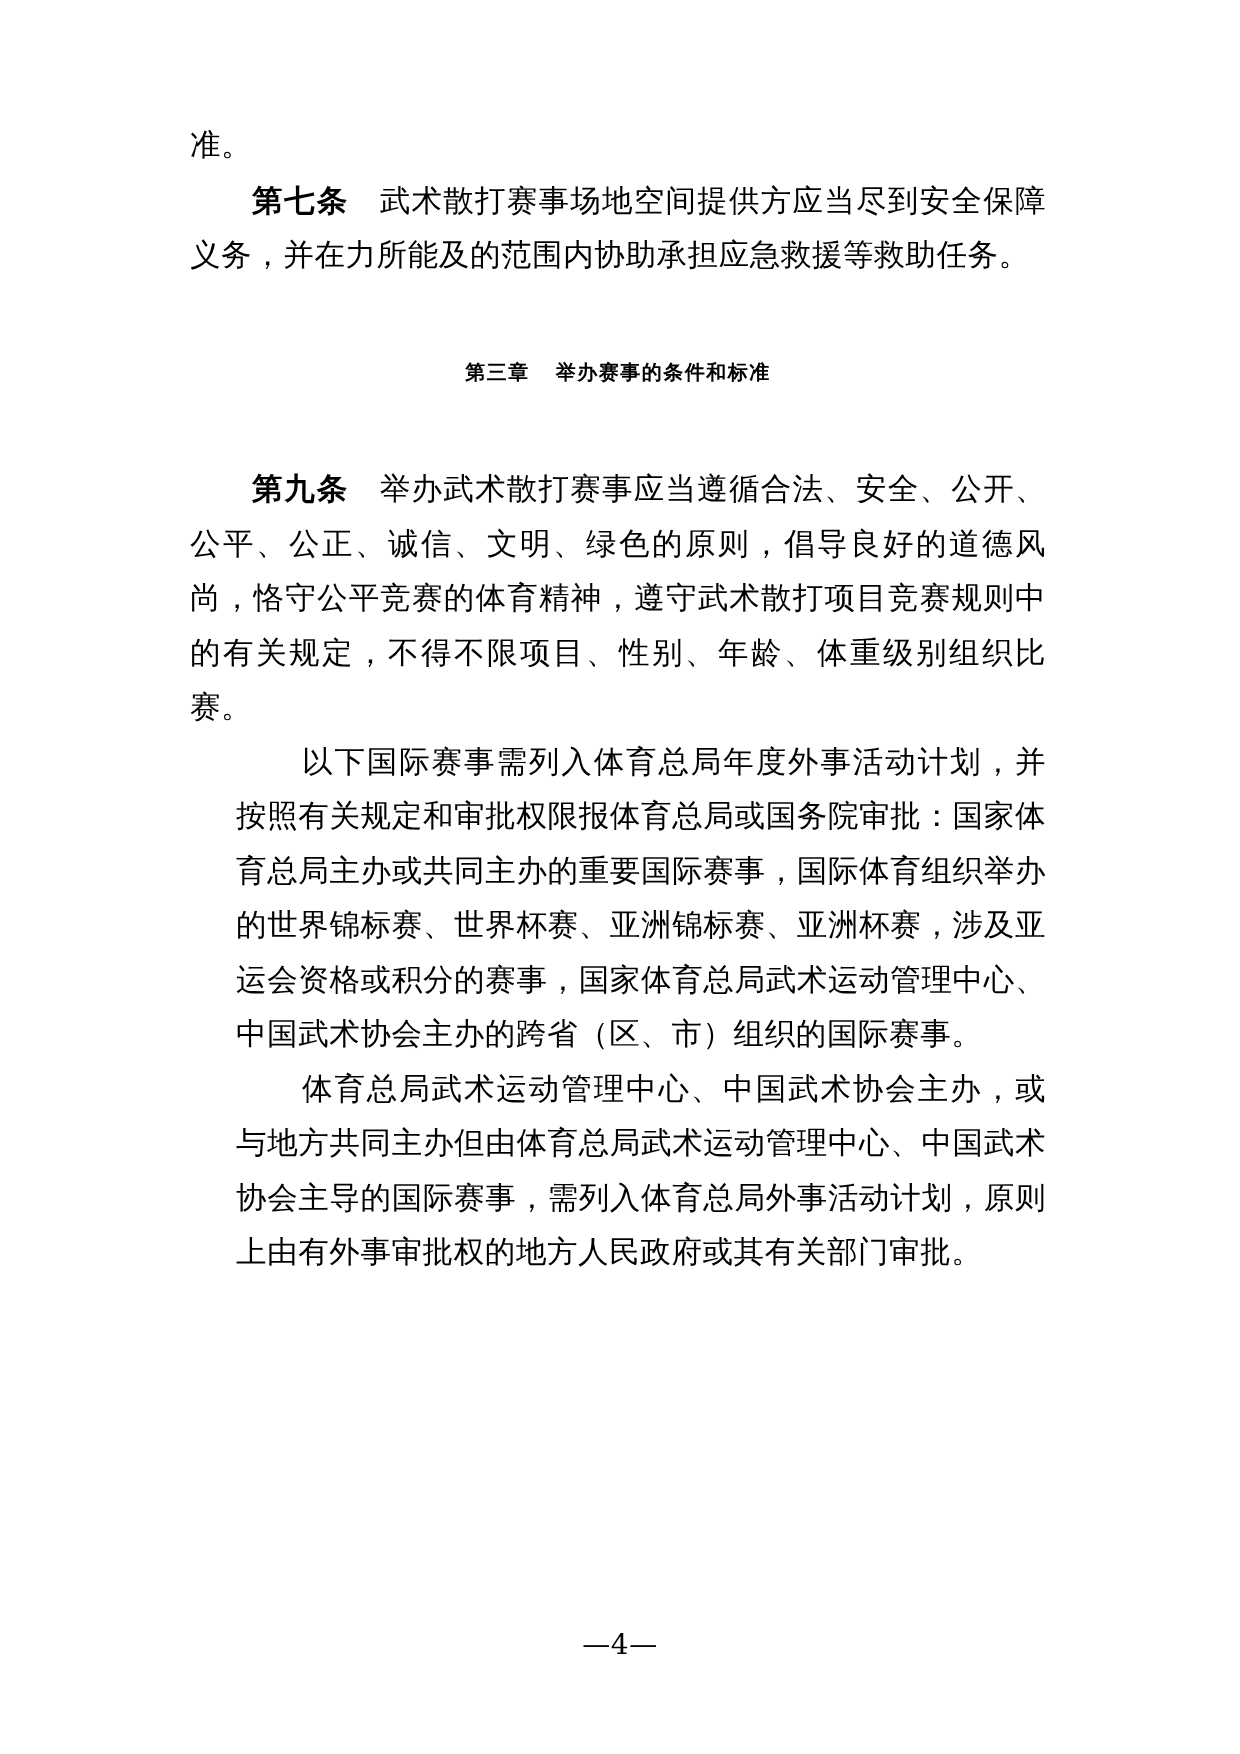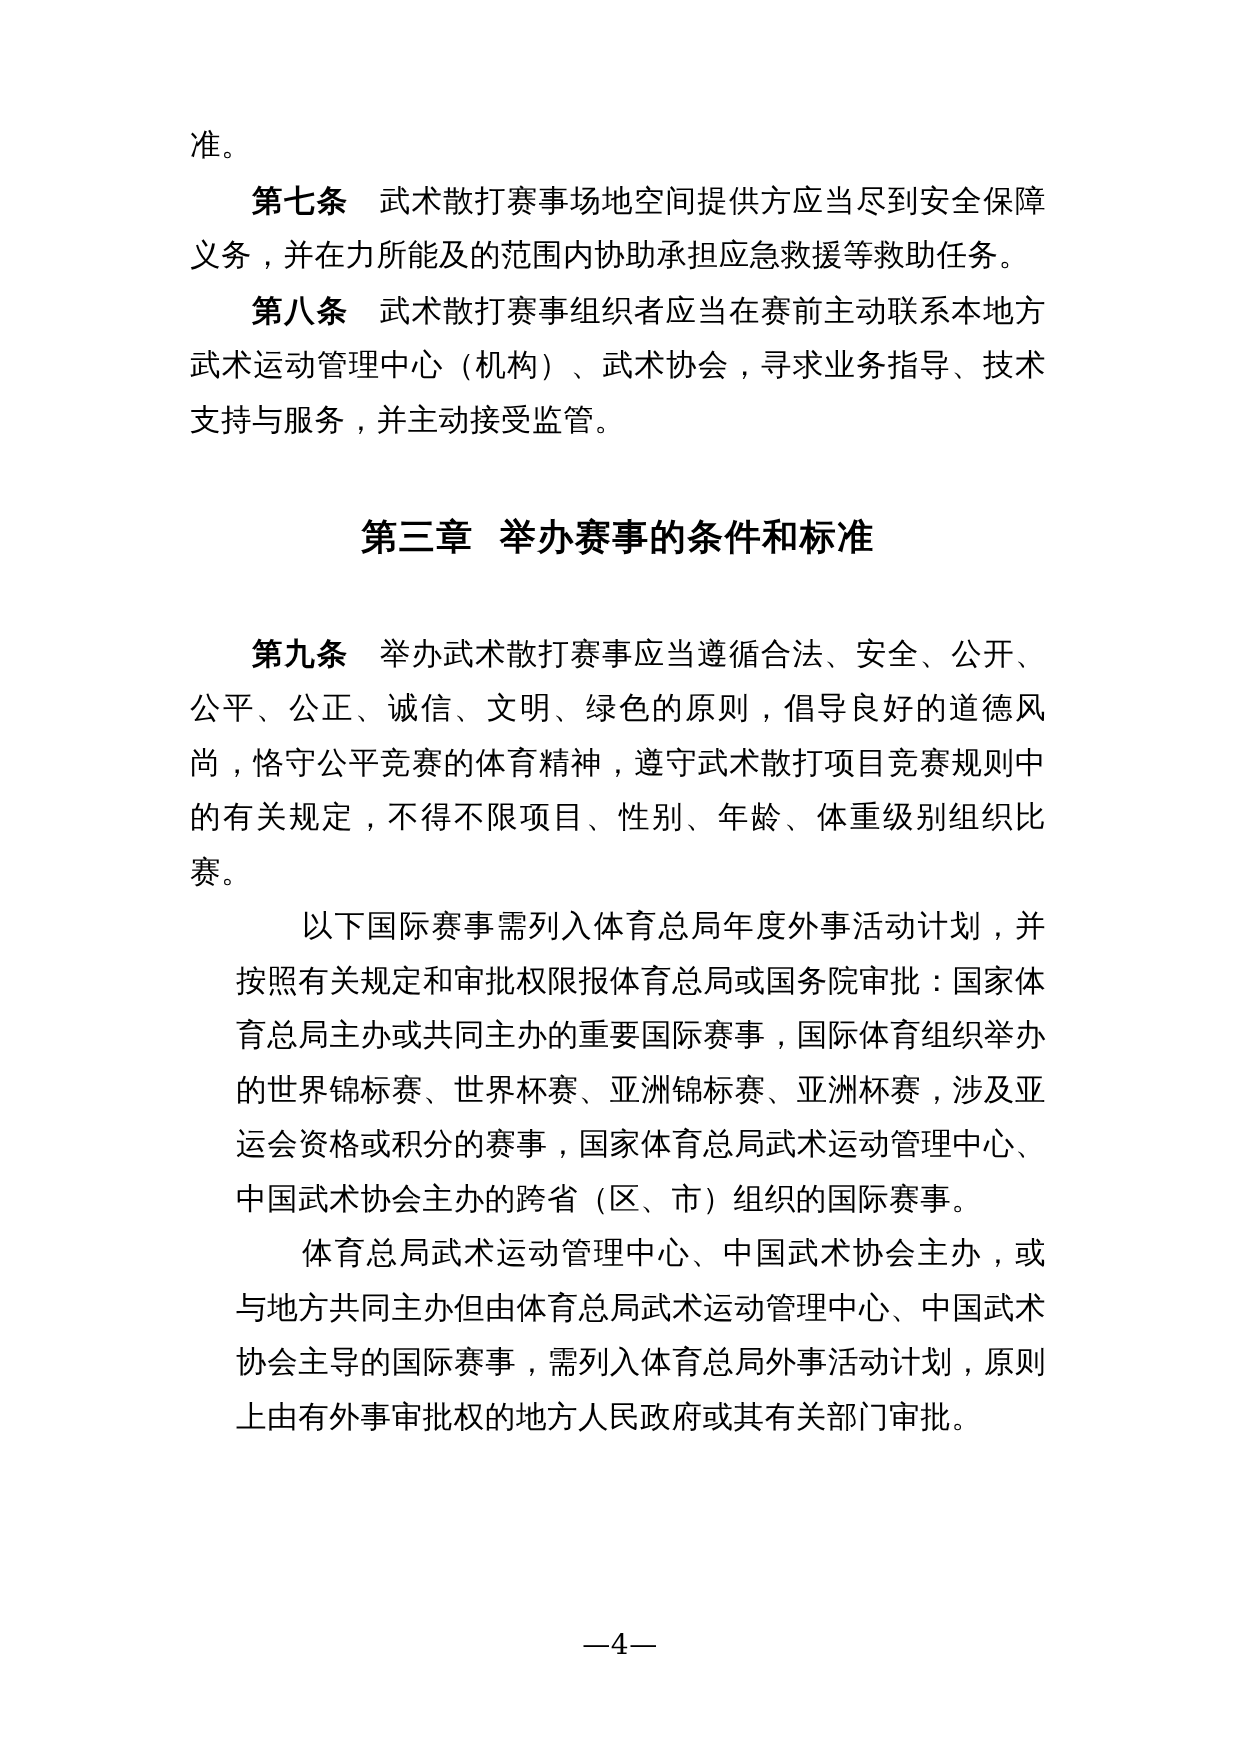--- a/index.html
+++ b/index.html
@@ -62,21 +62,21 @@
     letter-spacing: 1.2px;
   }
 
   .gap {
     display: inline-block;
     width: 30px;
   }
 
   
   .chapter {
-    font-size: 36px;
+    font-size: 20px;
     font-weight: 700;
     text-align: center;
     letter-spacing: 1.5px;
     line-height: 54.5px;
     margin: 0;
   }
 
   .chapter .heading-gap {
     display: inline-block;
     width: 26px;
@@ -101,21 +101,20 @@
 <body>
 
 <div class="page">
 
   <div class="content">
 
     <p class="para cont">准。</p>
 
     <p class="para indent"><span class="article-label">第七条</span><span class="gap"></span><span>武术散打赛事场地空间提供方应当尽到安全保障义务，并在力所能及的范围内协助承担应急救援等救助任务。</span></p>
 
-    <p class="para indent"><span class="article-label">第八条</span><span class="gap"></span><span>武术散打赛事组织者应当在赛前主动联系本地方武术运动管理中心（机构）、武术协会，寻求业务指导、技术支持与服务，并主动接受监管。</span></p>
 
     <div class="spacer-before-chapter"></div>
 
     <h2 class="chapter"><span>第三章</span><span class="heading-gap"></span><span>举办赛事的条件和标准</span></h2>
 
     <div class="spacer-after-chapter"></div>
 
     <p class="para indent"><span class="article-label">第九条</span><span class="gap"></span><span>举办武术散打赛事应当遵循合法、安全、公开、公平、公正、诚信、文明、绿色的原则，倡导良好的道德风尚，恪守公平竞赛的体育精神，遵守武术散打项目竞赛规则中的有关规定，不得不限项目、性别、年龄、体重级别组织比赛。</span></p>
 
 

